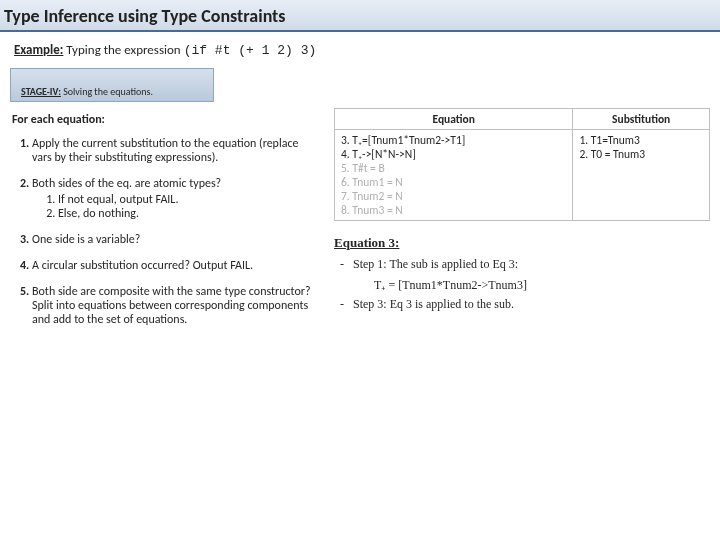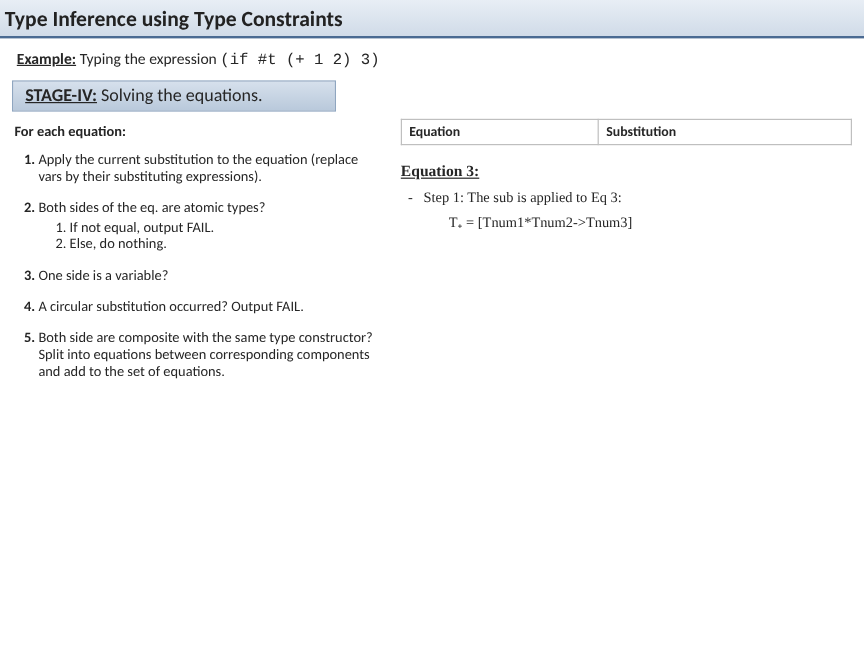--- a/index.html
+++ b/index.html
@@ -21,22 +21,22 @@
     padding: 10px 14px 6px;
     font-size: 13px;
   }
   .example-line .lbl { font-weight: bold; text-decoration: underline; }
   .example-line .code { font-family: Liberation Mono, monospace; }
   .stage-bar {
     margin: 4px 12px 0 10px;
     display: inline-block;
     background: linear-gradient(#d6e0ec, #b9c9db);
     border: 1px solid #8fa6c0;
-    padding: 3px 60px 3px 10px;
-    font-size: 15px;
+    padding: 16px 60px 3px 10px;
+    font-size: 10px;
   }
   .stage-bar strong { text-decoration: underline; }
   .columns {
     display: flex;
     padding: 6px 10px 0 10px;
     gap: 14px;
   }
   .left { flex: 0 0 310px; font-size: 12px; }
   .right { flex: 1; font-size: 12px; }
   .for-each { font-weight: bold; margin: 4px 0 10px 2px; }
@@ -49,21 +49,21 @@
     border-collapse: collapse;
     width: 100%;
     font-size: 11.5px;
   }
   table.eq th, table.eq td {
     border: 1px solid #bfbfbf;
     text-align: left;
     vertical-align: top;
     padding: 3px 6px;
   }
-  table.eq th { font-weight: bold; background: #fff; }
+  table.eq th { font-weight: bold; background: #fff; text-align: center; }
   .muted { color: #b0b0b0; }
   .eq-step { margin-top: 14px; font-family: Liberation Serif, serif; }
   .eq-step h3 { font-size: 13px; text-decoration: underline; margin-bottom: 6px; }
   .eq-step .line { font-size: 12px; margin: 4px 0 4px 6px; }
   .eq-step .dash { display:inline-block; width:10px; }
   .eq-step .indent { margin-left: 40px; font-size: 12px; }
 </style>
 </head>
 <body>
 
@@ -102,28 +102,46 @@
     </ol>
   </div>
 
   <div class="right">
     <table class="eq">
       <tbody>
           <tr>
         <th>Equation</th>
         <th>Substitution</th>
       </tr>
+      <tr>
+        <td>
+          <div>3. T₊=[Tnum1*Tnum2-&gt;T1]</div>
+          <div>4. T₊-&gt;[N*N-&gt;N]</div>
+          <div class="muted">5. T#t = B</div>
+          <div class="muted">6. Tnum1 = N</div>
+          <div class="muted">7. Tnum2 = N</div>
+          <div class="muted">8. Tnum3 = N</div>
+        </td>
+        <td>
+          <div>1. T1=Tnum3</div>
+          <div>2. T0 = Tnum3</div>
+        </td>
+      </tr>
     </tbody>
       </table>
 
     <div class="eq-step">
       <h3>Equation 3:</h3>
       <div class="line">
         <span class="dash">-</span>
         <span>Step 1: The sub is applied to Eq 3:</span>
       </div>
       <div class="indent">T₊ = [Tnum1*Tnum2-&gt;Tnum3]</div>
+      <div class="line">
+        <span class="dash">-</span>
+        <span>Step 3: Eq 3 is applied to the sub.</span>
+      </div>
     </div>
   </div>
 </div>
 
 
 
 
 </body></html>

